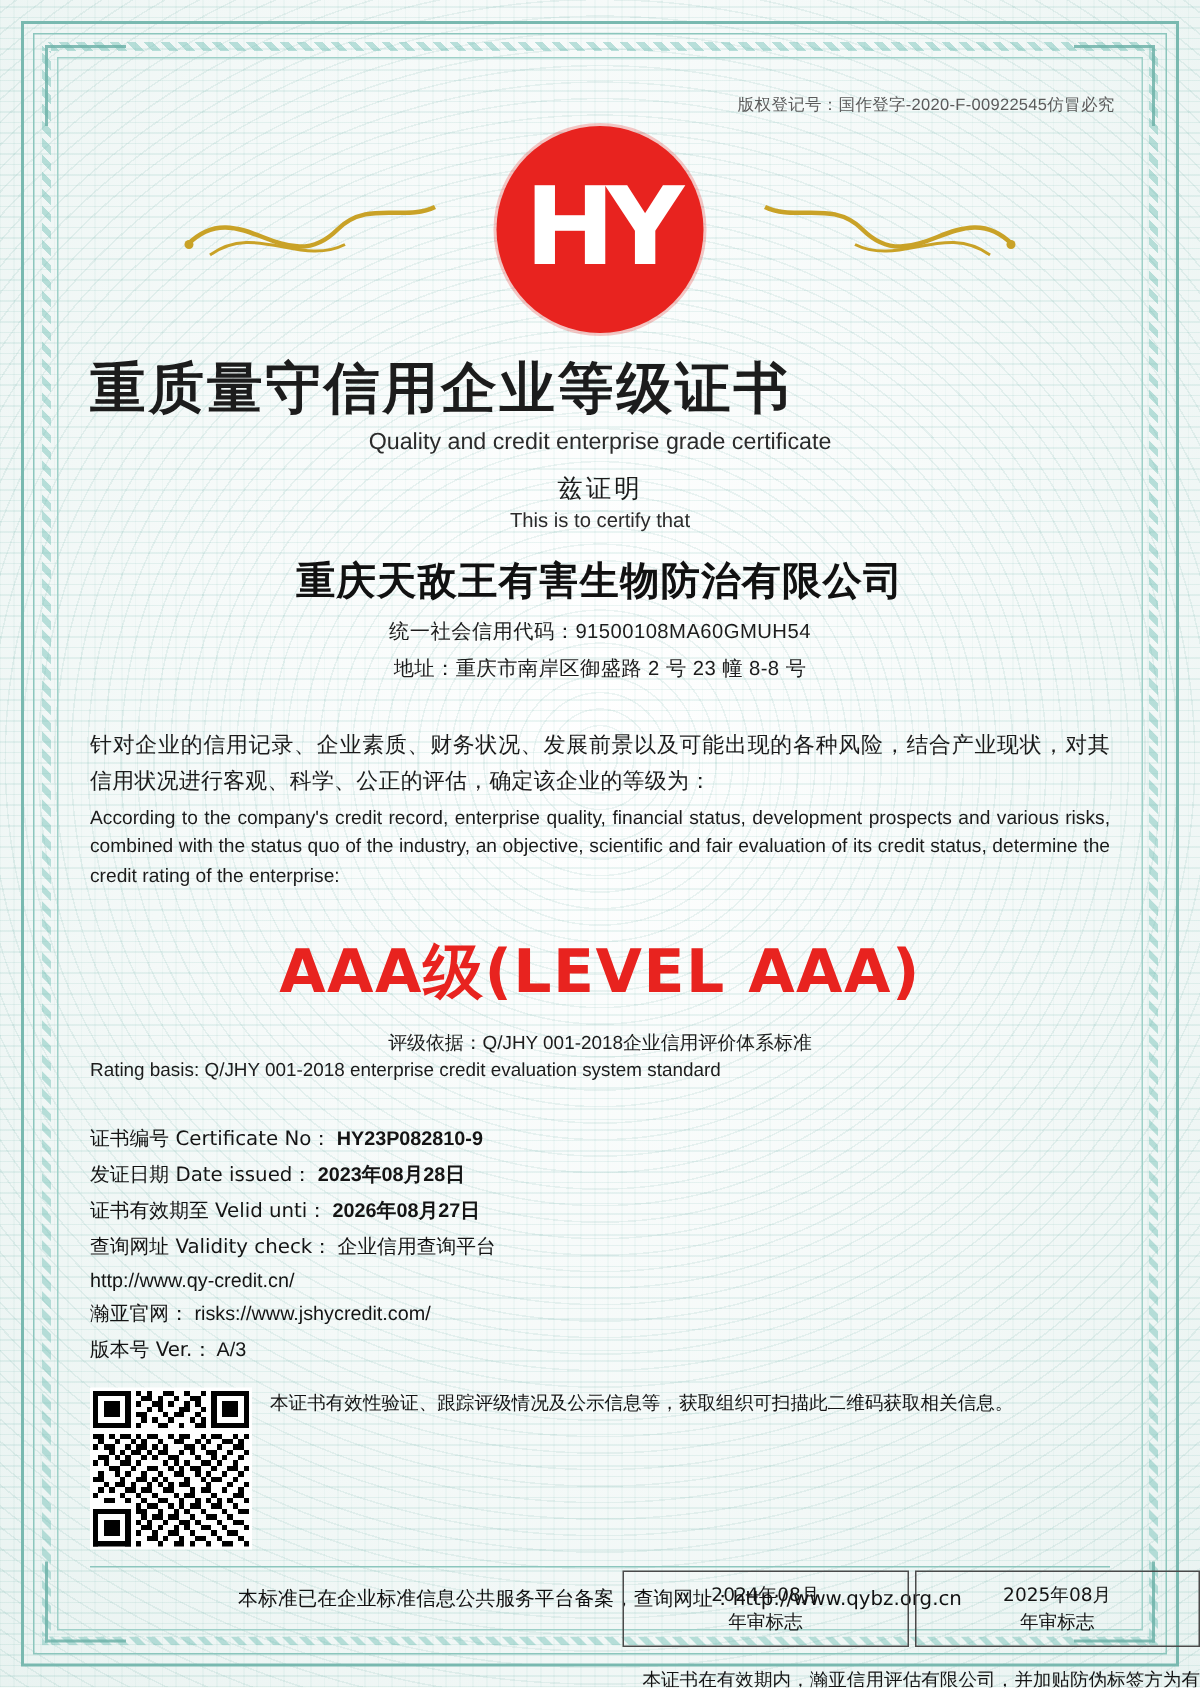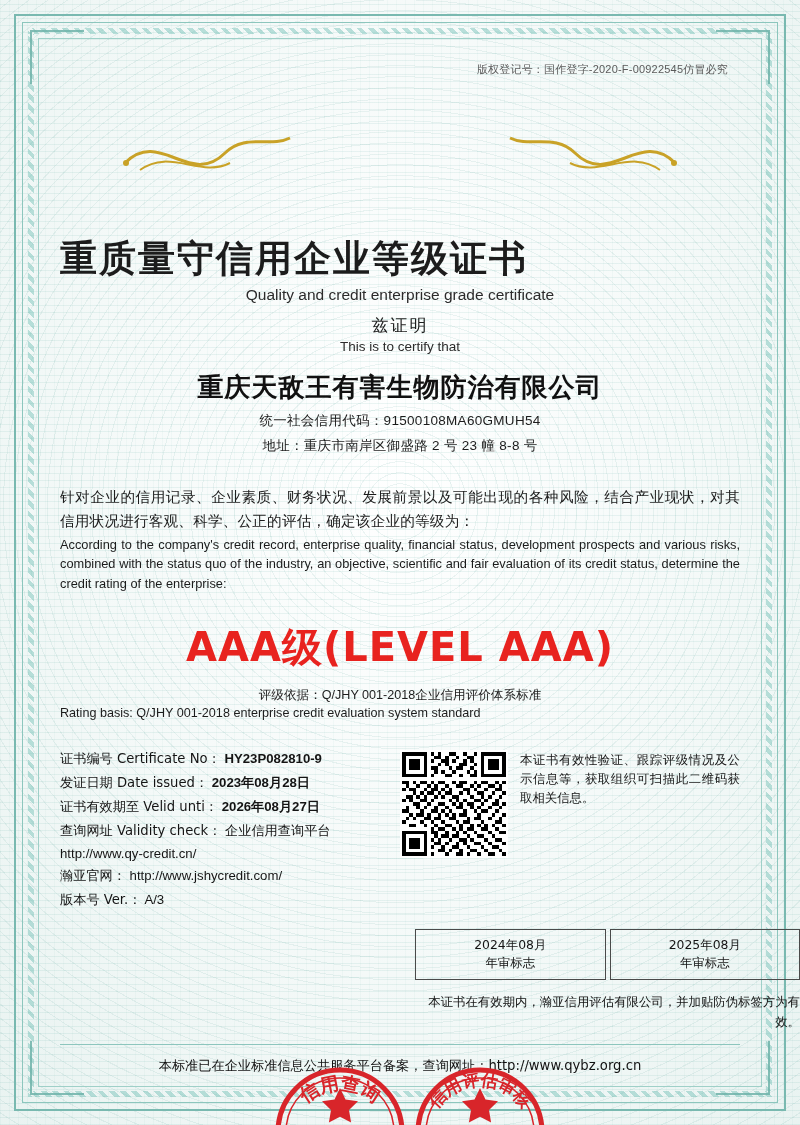--- a/index.html
+++ b/index.html
@@ -63,21 +63,21 @@
     opacity:.85;
   }
   .corner.tl{left:30px;top:30px;border-right:none;border-bottom:none;}
   .corner.tr{right:30px;top:30px;border-left:none;border-bottom:none;}
   .corner.bl{left:30px;bottom:30px;border-right:none;border-top:none;}
   .corner.br{right:30px;bottom:30px;border-left:none;border-top:none;}
 
   .content{position:relative;z-index:5;padding:0 60px;}
 
   .copyright{
-    position:absolute;top:62px;right:72px;
+    position:absolute;top:62px;right:57px;
     font-size:11px;color:#5a5a5a;
     letter-spacing:.2px;
     white-space:nowrap;
   }
 
   .emblem-wrap{
     position:relative;
     margin-top:78px;
     height:150px;
   }
@@ -161,20 +161,21 @@
     text-align:center;font-size:12.6px;color:#1c1c1c;margin-top:12px;
   }
   .basis-en{
     text-align:left;font-size:12.6px;color:#1c1c1c;margin-top:2px;
   }
 
   .lower{
     display:flex;
     margin-top:30px;
     gap:10px;
+    flex-direction:column;
   }
   .lower-left{width:330px;}
   .info-row{font-size:13.2px;color:#141414;margin-bottom:6px;white-space:nowrap;}
   .info-row .lbl-cn{font-family:"DejaVu Sans", sans-serif;}
   .info-row .val{font-weight:bold;}
   .url-row{font-size:13.2px;color:#141414;margin-bottom:6px;}
 
   .lower-right{flex:1;display:flex;gap:12px;}
   .qr{
     width:108px;height:108px;
@@ -252,20 +253,23 @@
       <svg class="flourish left" viewBox="0 0 200 70">
         <path d="M5 45 C 40 10, 70 70, 105 35 C 125 15, 150 30, 170 20" fill="none" stroke="#c9a227" stroke-width="3"></path>
         <path d="M20 52 C 50 30, 80 60, 110 45" fill="none" stroke="#c9a227" stroke-width="2"></path>
         <circle cx="6" cy="45" r="3" fill="#c9a227"></circle>
       </svg>
       <svg class="flourish right" viewBox="0 0 200 70">
         <path d="M195 45 C 160 10, 130 70, 95 35 C 75 15, 50 30, 30 20" fill="none" stroke="#c9a227" stroke-width="3"></path>
         <path d="M180 52 C 150 30, 120 60, 90 45" fill="none" stroke="#c9a227" stroke-width="2"></path>
         <circle cx="194" cy="45" r="3" fill="#c9a227"></circle>
       </svg>
+      <div class="logo">
+        <span class="logo-text">HY</span>
+      </div>
     </div>
 
     <h1 class="title">重质量守信用企业等级证书</h1>
     <div class="title-en">Quality and credit enterprise grade certificate</div>
 
     <div class="certify-cn">兹证明</div>
     <div class="certify-en">This is to certify that</div>
 
     <div class="company">重庆天敌王有害生物防治有限公司</div>
     <div class="meta-line">统一社会信用代码：91500108MA60GMUH54</div>
@@ -294,21 +298,21 @@
           <span class="lbl-cn">证书有效期至 Velid unti：</span>
           <span class="val">2026年08月27日</span>
         </div>
         <div class="info-row">
           <span class="lbl-cn">查询网址 Validity check：</span>
           <span>企业信用查询平台</span>
         </div>
         <div class="url-row">http://www.qy-credit.cn/</div>
         <div class="url-row">
           <span class="lbl-cn">瀚亚官网：</span>
-          <span>http://www.jshycredit.com/</span>
+          <span>risks://www.jshycredit.com/</span>
         </div>
         <div class="info-row">
           <span class="lbl-cn">版本号 Ver.：</span>
           <span>A/3</span>
         </div>
       </div>
 
       <div class="lower-right">
         <div class="qr">
           <svg viewBox="0 0 29 29" width="104" height="104" shape-rendering="crispEdges">

